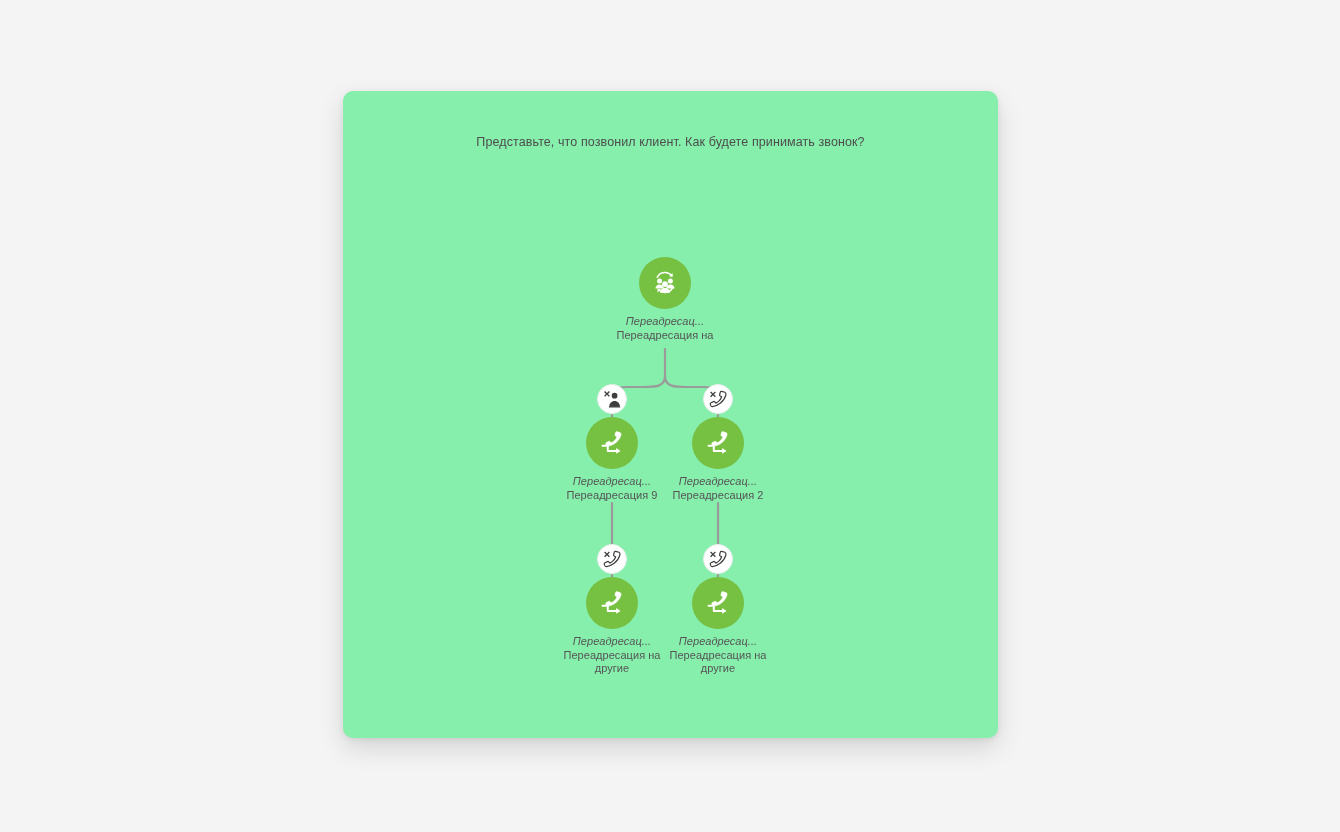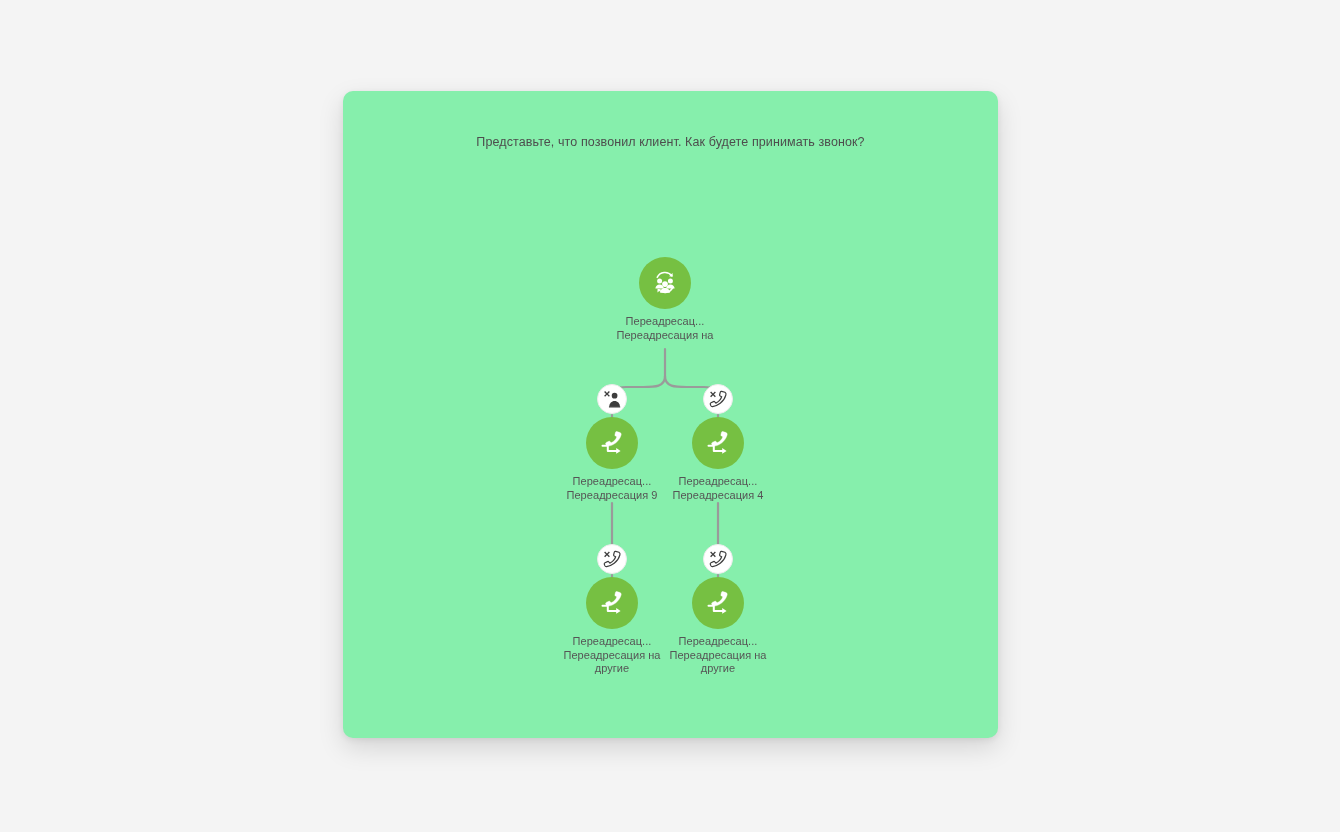--- a/index.html
+++ b/index.html
@@ -106,21 +106,21 @@
     display: block;
   }
   .node-label {
     margin-top: 6px;
     font-size: 11px;
     line-height: 13.5px;
     color: #555555;
     letter-spacing: 0.05px;
     word-wrap: break-word;
   }
-  .node-label .l1 { display: block; }
+  .node-label .l1 { display: block; font-style: italic; }
   .node-label .l2 { display: block; }
 
   
   .badge {
     position: absolute;
     width: 30px;
     height: 30px;
     margin-left: -15px;
     margin-top: -15px;
     border-radius: 50%;
@@ -269,21 +269,21 @@
                      c1.4-0.6,2.6-1.5,3.6-2.5 c1.0-1.1,1.7-2.3,2.1-3.6
                      l-1.4-0.7 c-0.4-0.2,-0.6-0.7,-0.5-1.2 l0.6-2.5
                      c0.1-0.6,0.7-0.9,1.3-0.8 z" stroke="#ffffff" stroke-width="0.4"></path>
             <path d="M5.5,17.8 L10.8,17.8 L10.8,22.9 L20.2,22.9" fill="none" stroke="#ffffff" stroke-width="2" stroke-linecap="round" stroke-linejoin="round"></path>
             <path d="M19.2,20.0 L23.6,22.9 L19.2,25.8 Z"></path>
           </g>
         </svg>
       </div>
       <div class="node-label">
         <span class="l1">Переадресац...</span>
-        <span class="l2">Переадресация 4</span>
+        <span class="l2">Переадресация 2</span>
       </div>
     </div>
 
     <div class="badge" style="left:269px; top:468px;">
       <svg width="19" height="19" viewBox="0 0 20 20">
         <g fill="#3d3d3d">
           <path d="M1.2,2.6 L2.2,1.6 L4.2,3.6 L6.2,1.6 L7.2,2.6 L5.2,4.6 L7.2,6.6
                    L6.2,7.6 L4.2,5.6 L2.2,7.6 L1.2,6.6 L3.2,4.6 Z"></path>
           <path d="M16.8,2.4 c0.9,0.6,1.3,1.7,1.0,2.7 c-0.9,3.4-3.0,6.6-6.0,8.9
                    c-3.0,2.3-6.0,3.3-8.0,3.5 c-0.9,0.1-1.7-0.5-2.0-1.3

